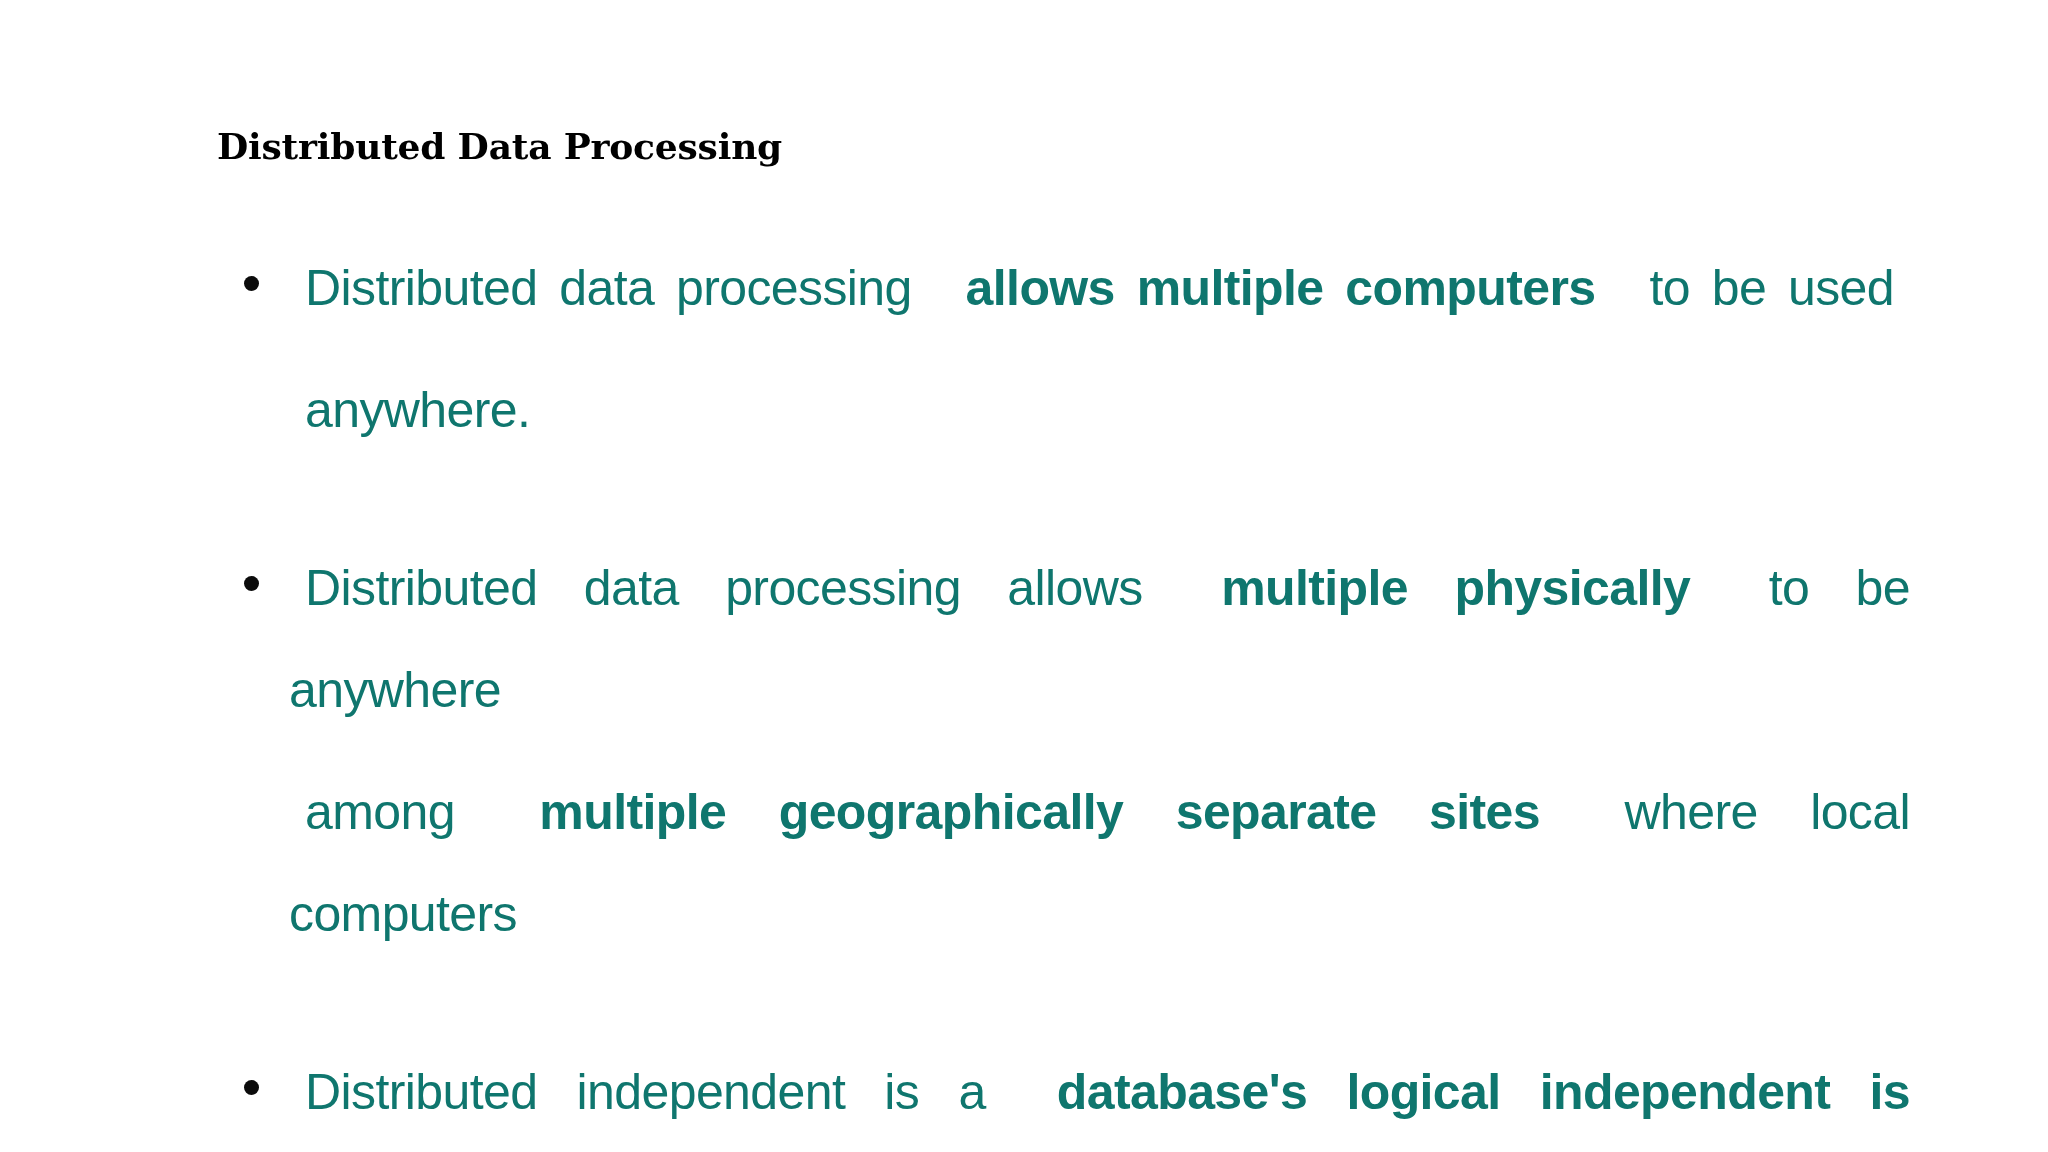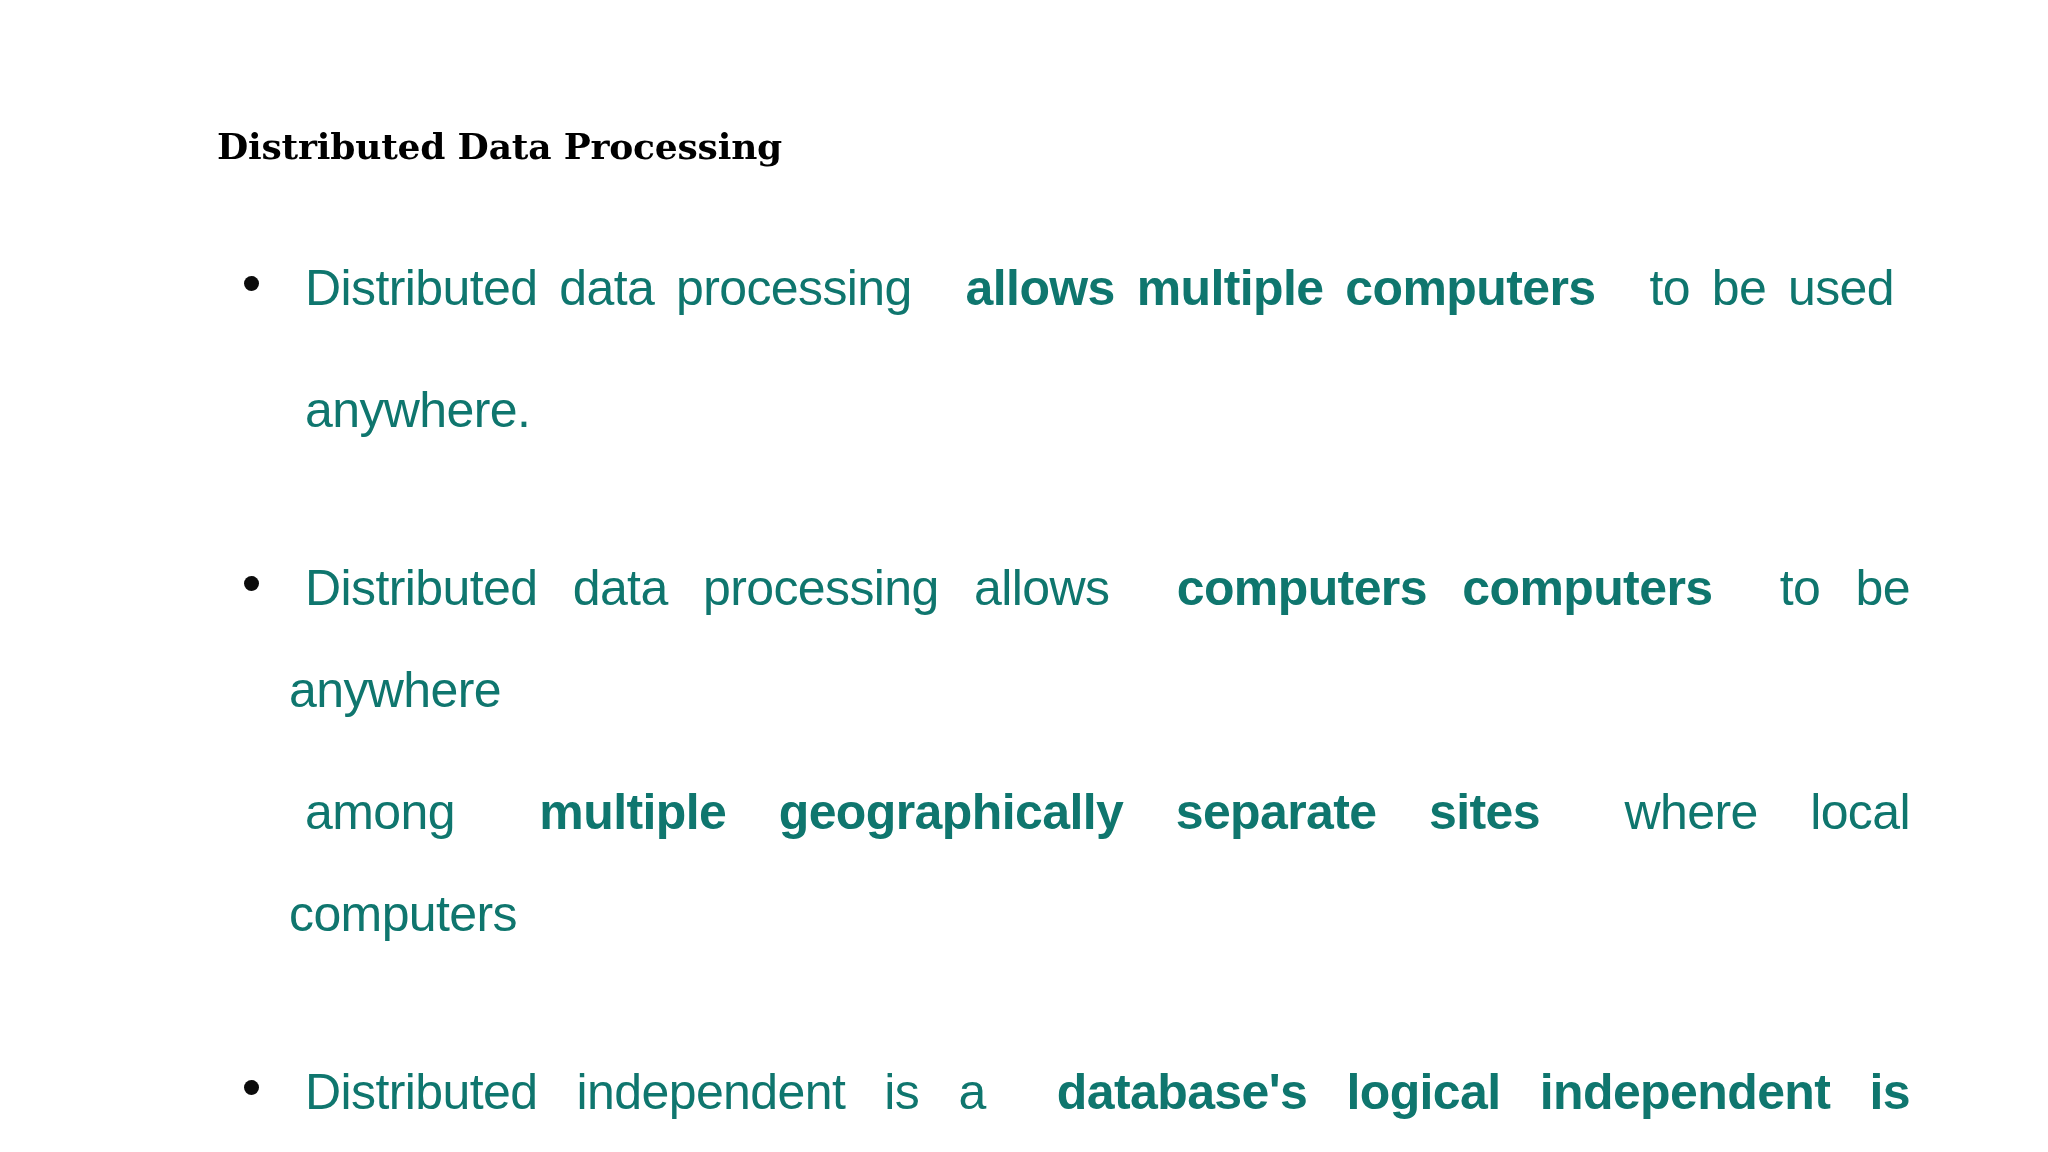--- a/index.html
+++ b/index.html
@@ -79,21 +79,21 @@
   <div class="content">
 
     <div class="bullet">
       <span class="dot"></span>
       <div class="line"><span class="seg">Distributed data processing </span><span class="seg b">allows multiple computers</span><span class="seg"> to be used</span></div>
       <div class="line last"><span class="seg">anywhere.</span></div>
     </div>
 
     <div class="bullet">
       <span class="dot"></span>
-      <div class="line"><span class="seg">Distributed data processing allows </span><span class="seg b">computers computers</span><span class="seg"> to be anywhere</span></div>
+      <div class="line"><span class="seg">Distributed data processing allows </span><span class="seg b">multiple physically</span><span class="seg"> to be anywhere</span></div>
       <div class="line"><span class="seg">among </span><span class="seg b">multiple geographically separate sites</span><span class="seg"> where local computers</span></div>
     </div>
 
     <div class="bullet">
       <span class="dot"></span>
       <div class="line"><span class="seg">Distributed independent is a </span><span class="seg b">database's logical independent is shared</span></div>
     </div>
 
   </div>
 </div>

